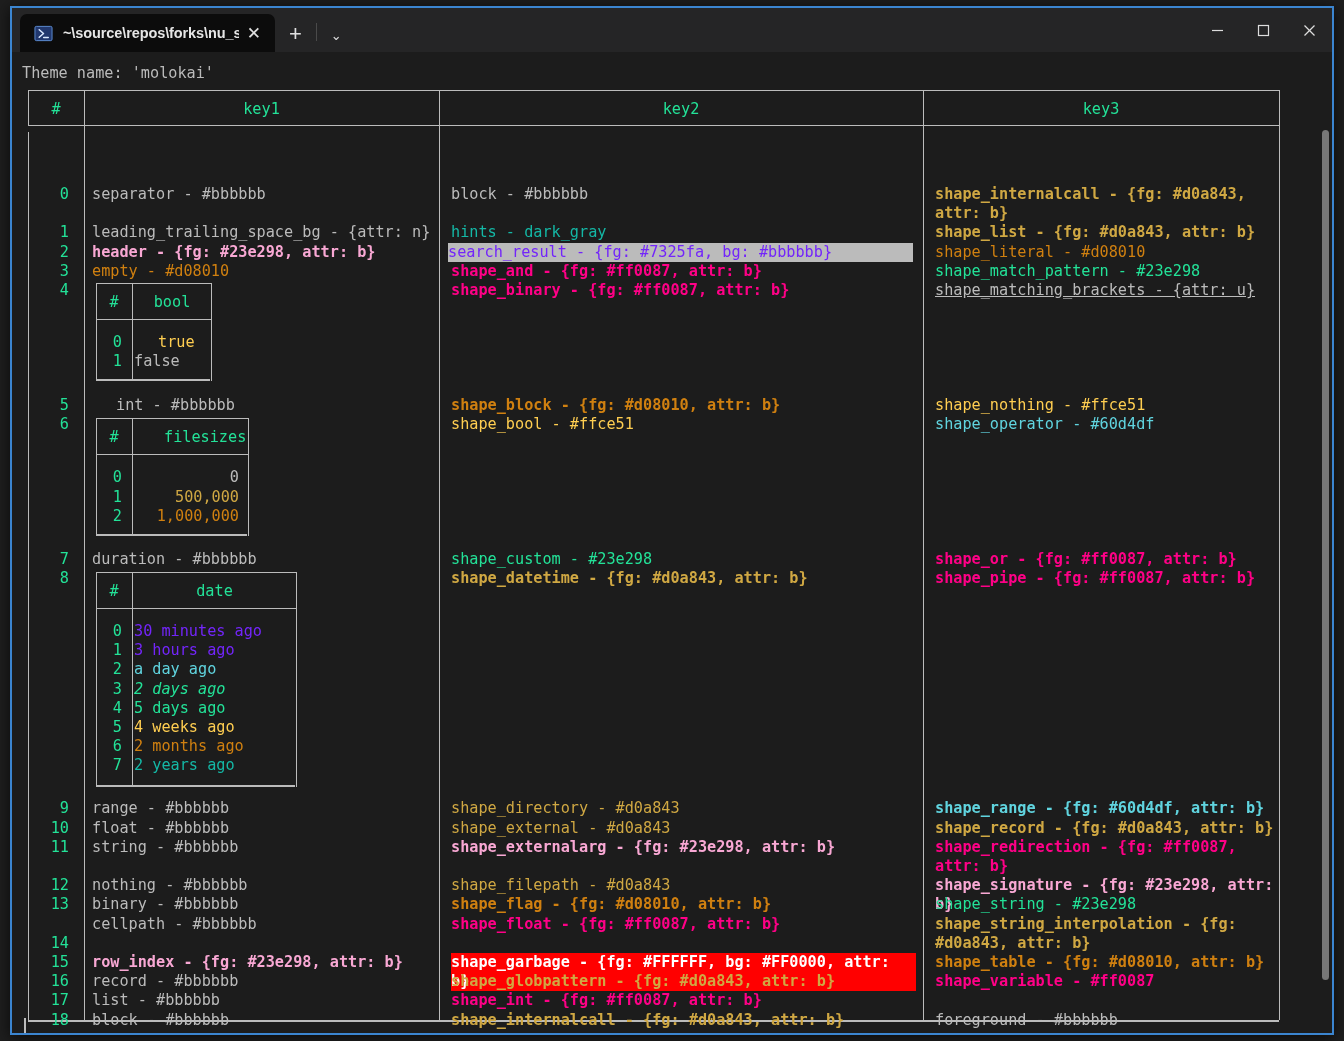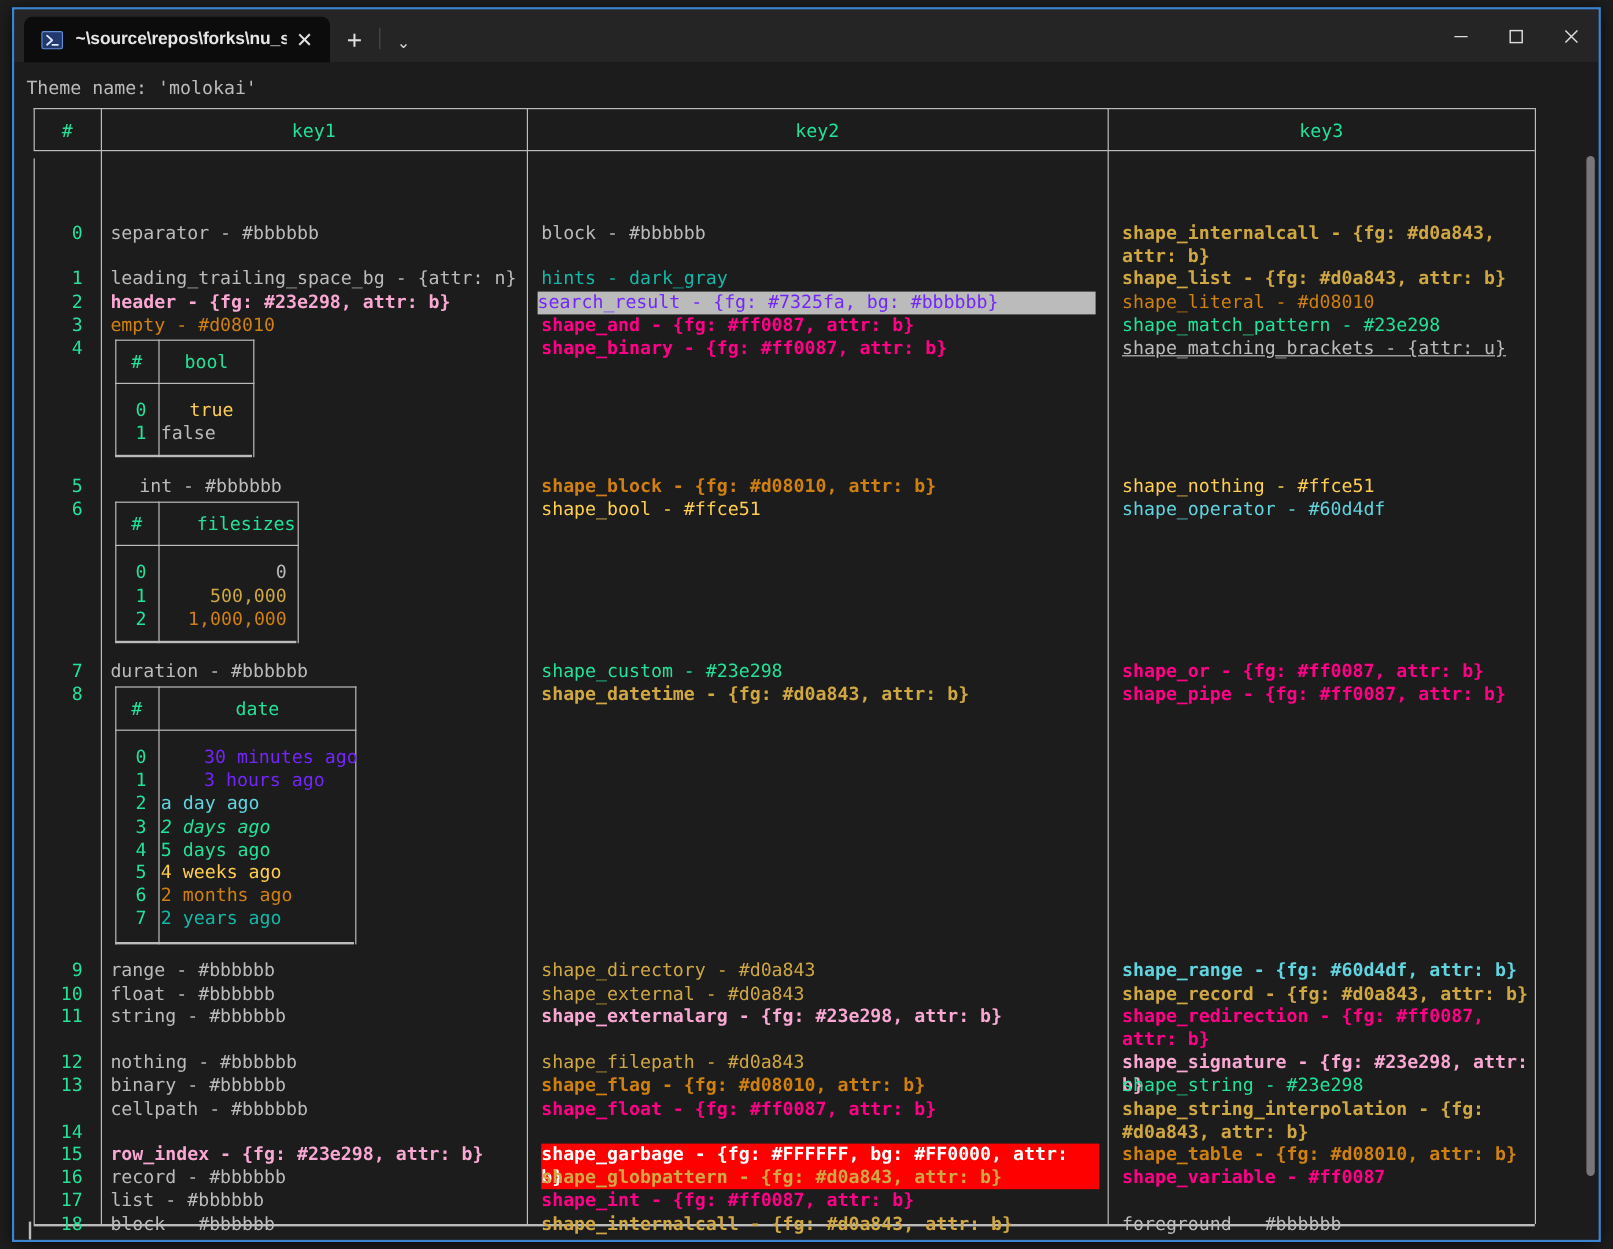--- a/index.html
+++ b/index.html
@@ -163,21 +163,21 @@
   .c-greenb { color: #f9a8d4; font-weight: bold; }
   .c-orange { color: #d08010; }
   .c-orangeb{ color: #d08010; font-weight: bold; }
   .c-yellow { color: #d0a843; }
   .c-yellowb{ color: #d0a843; font-weight: bold; }
   .c-pinkb  { color: #ff0087; font-weight: bold; }
   .c-cyan   { color: #60d4df; }
   .c-cyanb  { color: #60d4df; font-weight: bold; }
   .c-gold   { color: #ffce51; }
   .c-dark   { color: #14b8a6; }
-  .c-purple { color: #7325fa; padding-left: 36px; }
+  .c-purple { color: #7325fa; }
   .c-under  { color: #bbbbbb; text-decoration: underline; }
   .c-search { color: #7325fa; background: #bbbbbb; }
   .c-garb   { color: #FFFFFF; background: #FF0000; font-weight: bold; }
 
   
   .subtbl { position: absolute; }
   .subline { white-space: pre; }
 
   #cursor {
     position: absolute;

